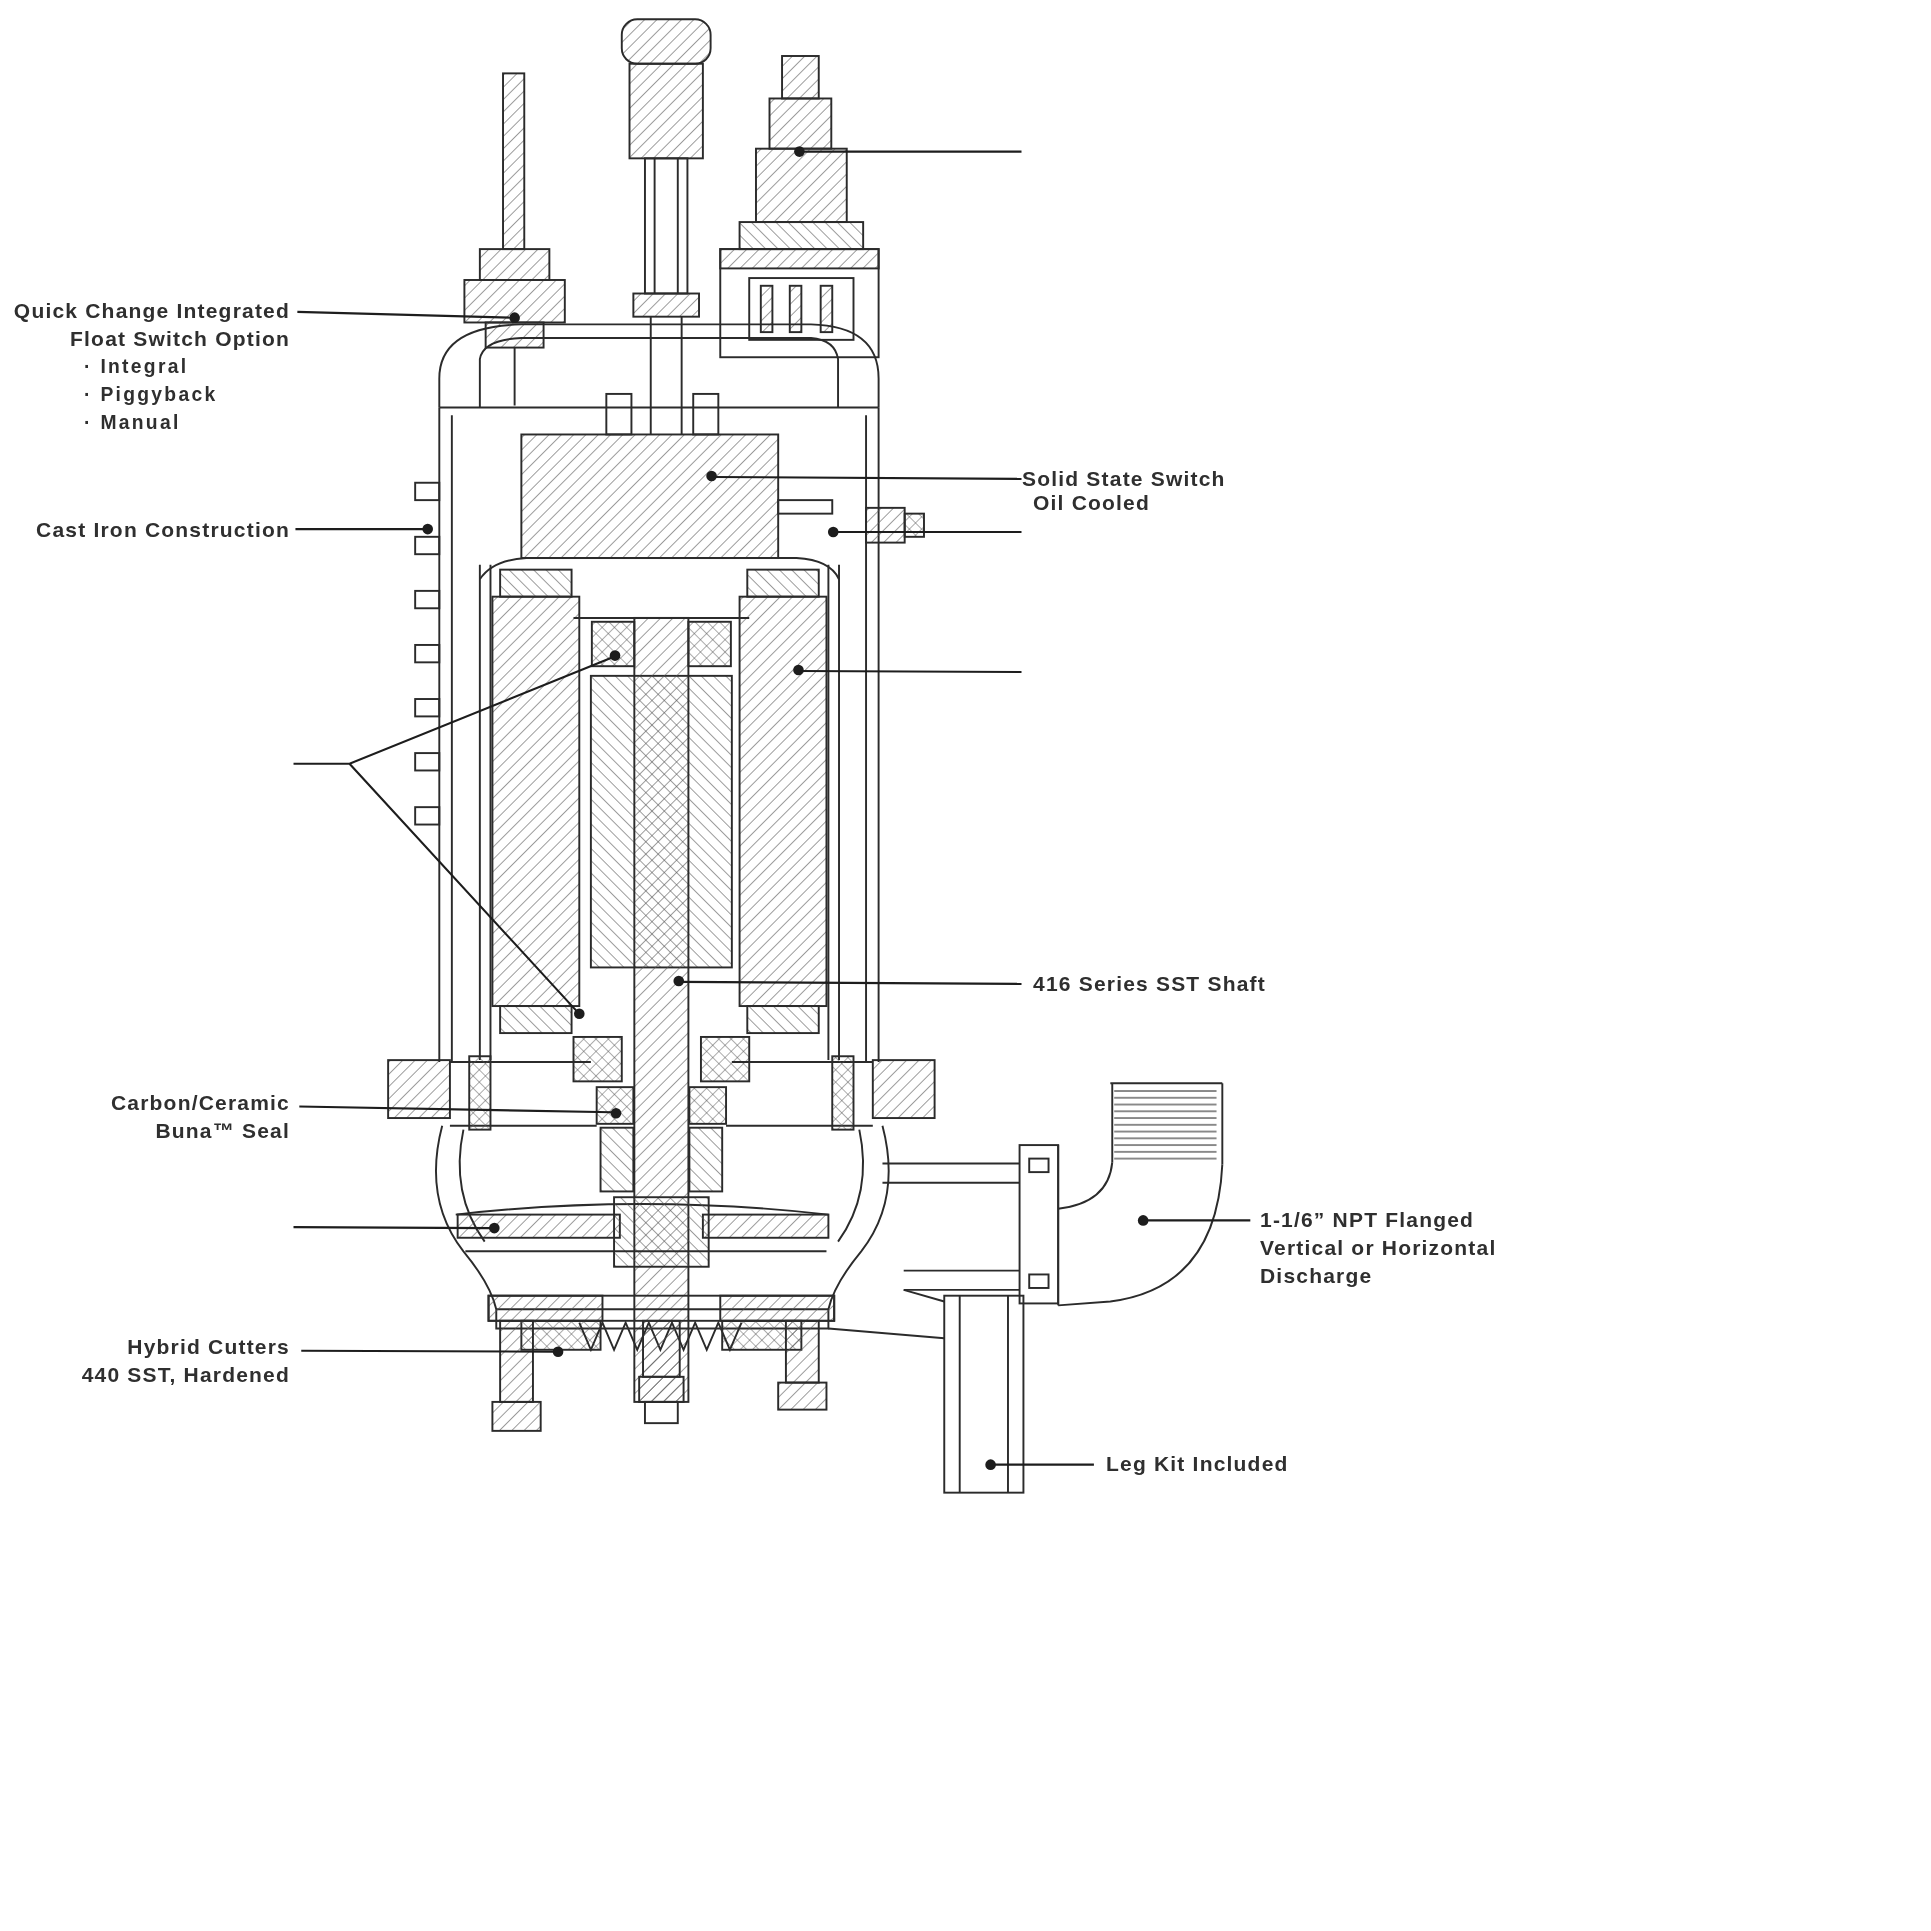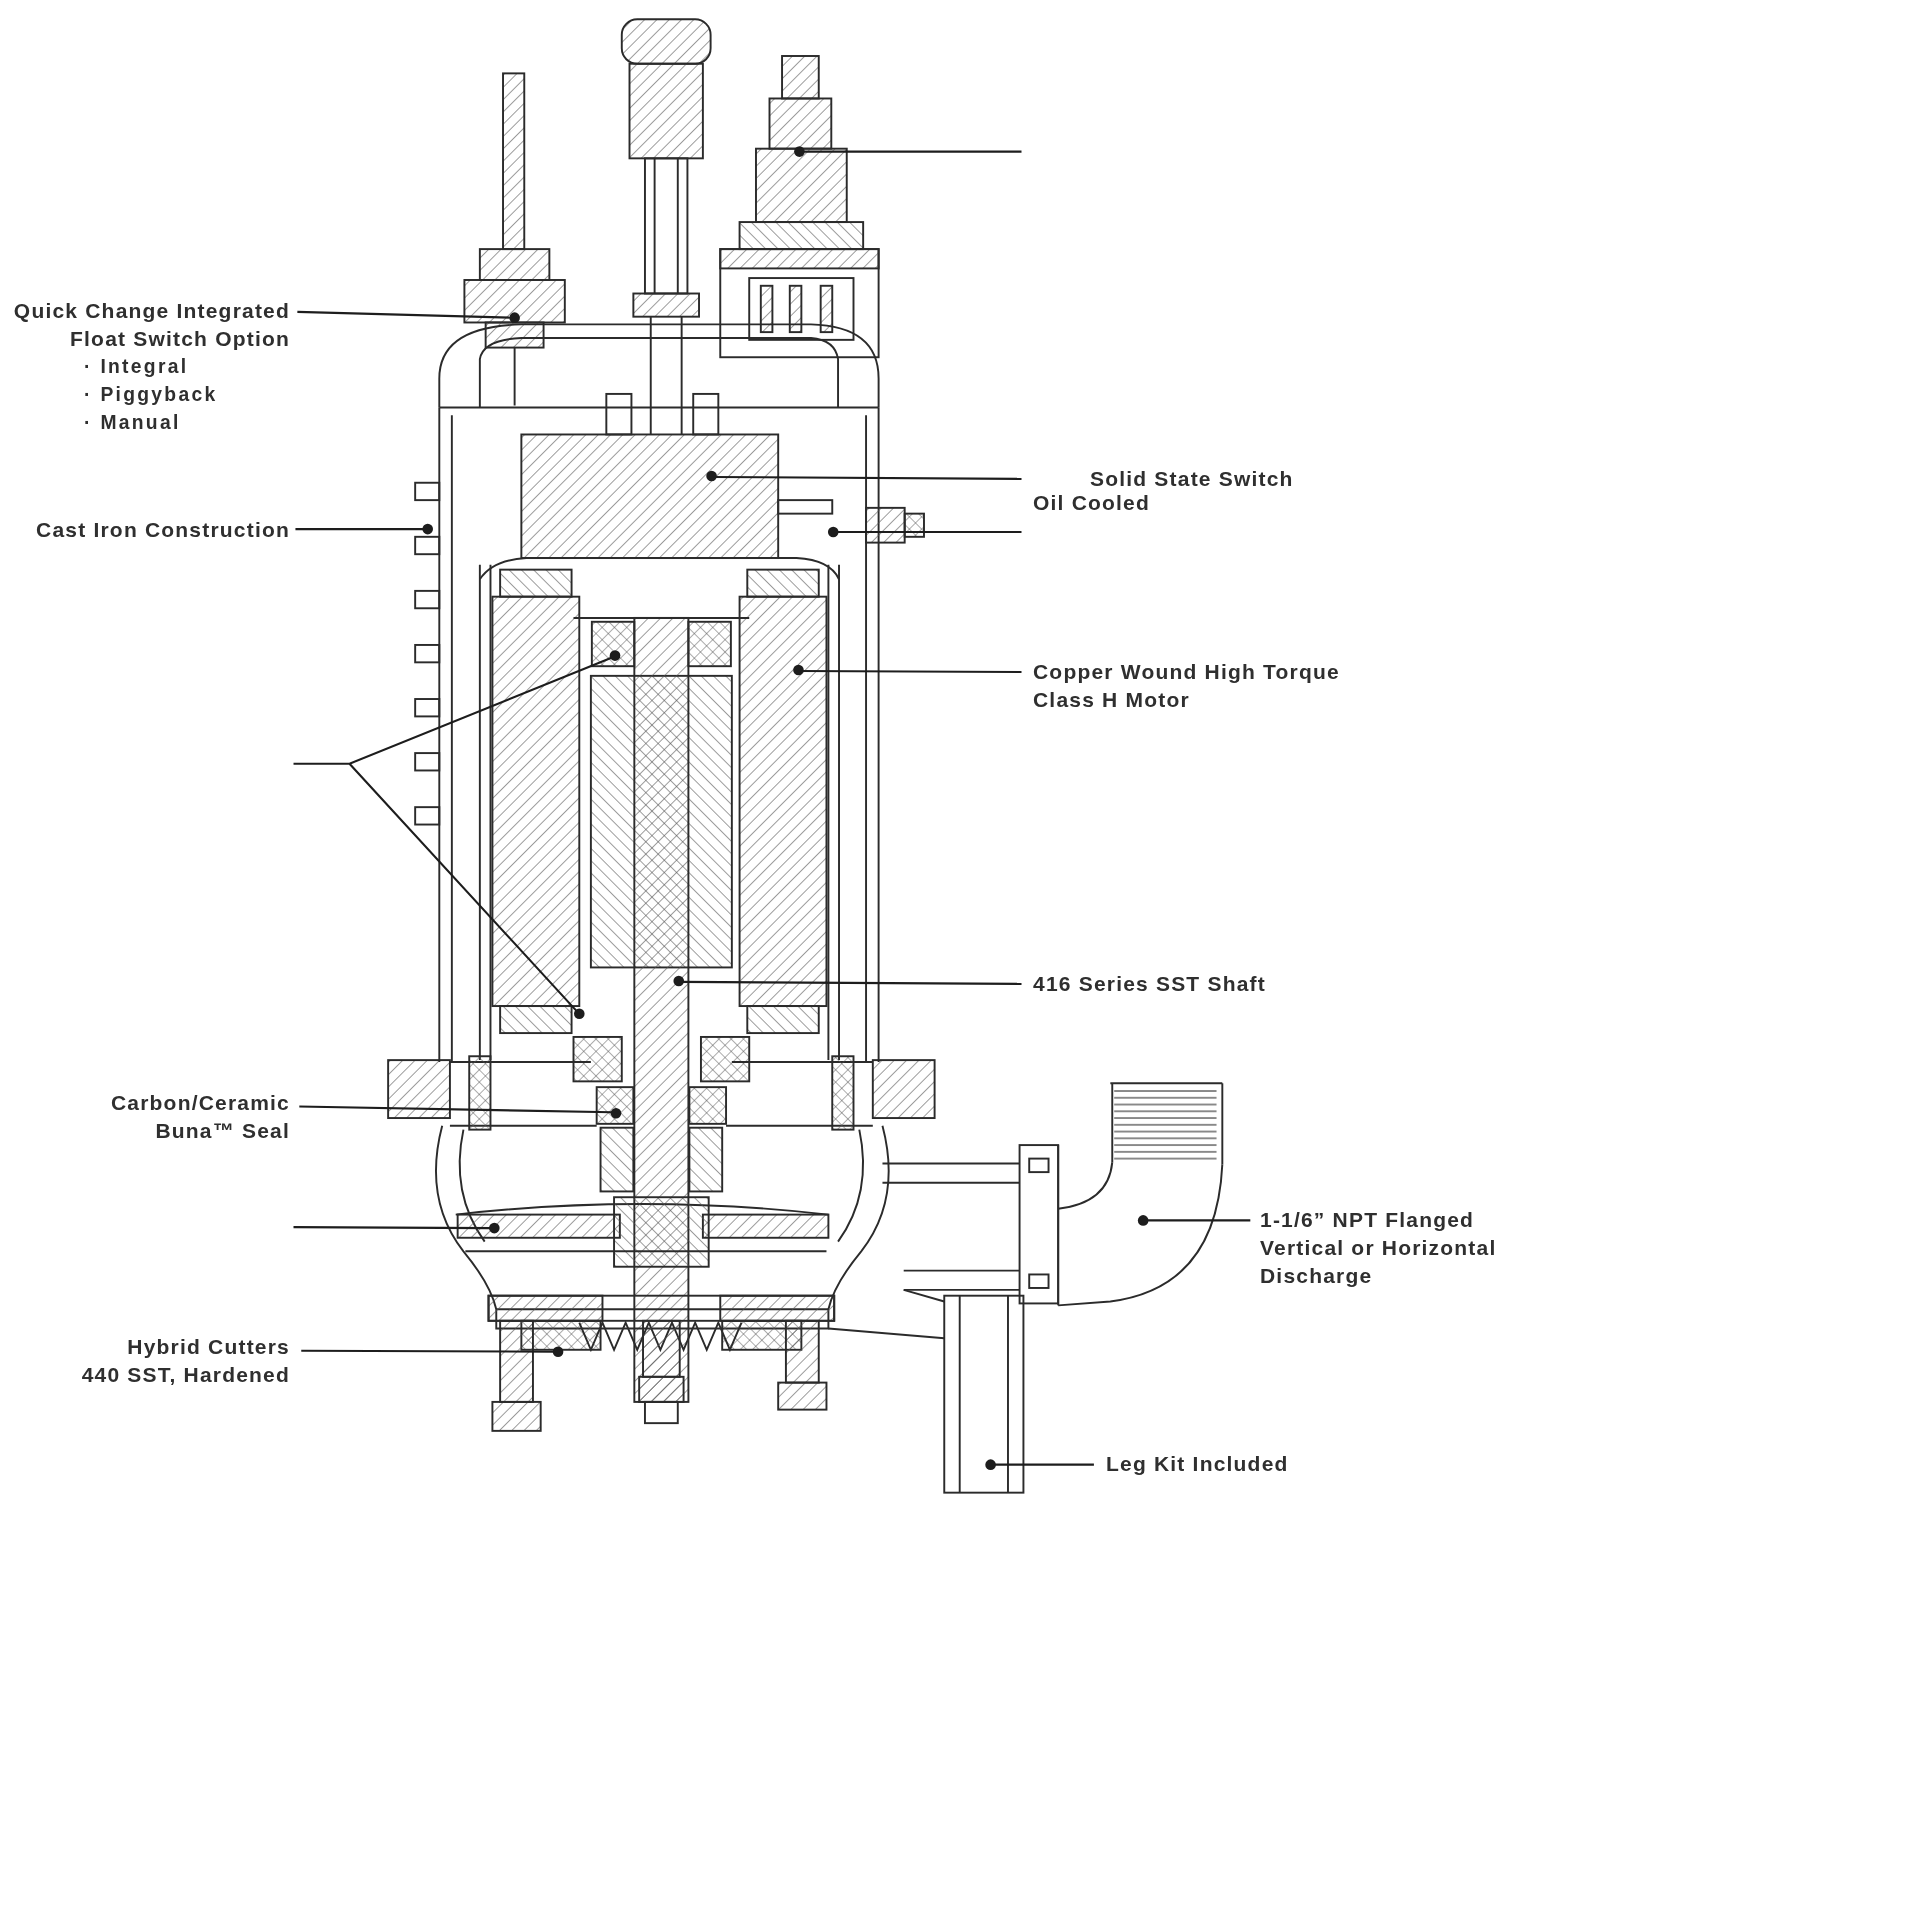--- a/index.html
+++ b/index.html
@@ -253,32 +253,28 @@
     <div>Buna™ Seal</div>
   </div>
 
 
   <div class="label left" style="top:1333px">
     <div>Hybrid Cutters</div>
     <div>440 SST, Hardened</div>
   </div>
 
 
-  <div class="label" style="top:465px;left:1090px">
+  <div class="label" style="top:465px;left:1022px">
     <div>Solid State Switch</div>
   </div>
 
   <div class="label" style="top:489px;left:1033px">
     <div>Oil Cooled</div>
   </div>
 
-  <div class="label" style="top:658px;left:1033px">
-    <div>Copper Wound High Torque</div>
-    <div>Class H Motor</div>
-  </div>
 
   <div class="label" style="top:970px;left:1033px">
     <div>416 Series SST Shaft</div>
   </div>
 
   <div class="label" style="top:1206px;left:1260px">
     <div>1-1/6” NPT Flanged</div>
     <div>Vertical or Horizontal</div>
     <div>Discharge</div>
   </div>

